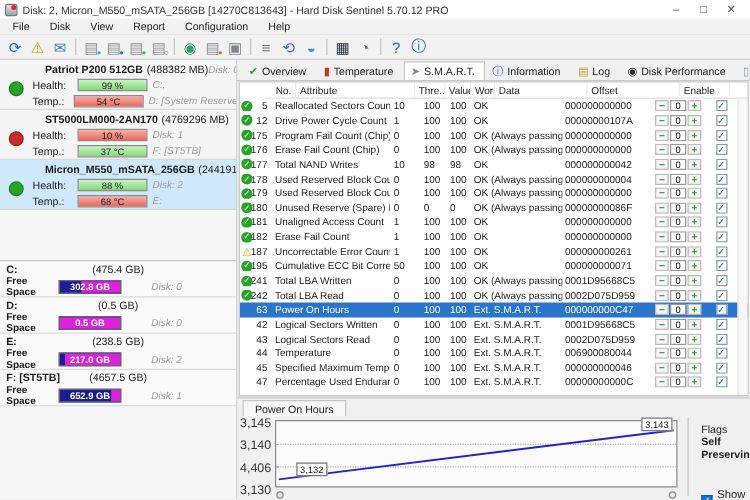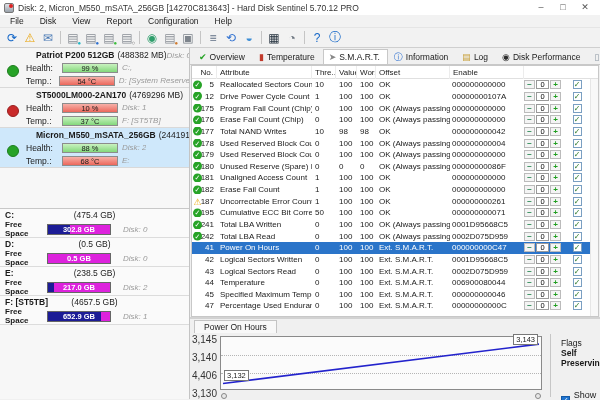--- a/index.html
+++ b/index.html
@@ -47,35 +47,35 @@
   .disk-row .rr { color:#9a9a9a; font-style:italic; font-size:8px; overflow:hidden; }
 
   
   .partitions { margin-top:40px; border-top:1px solid #c8c8c8; background:#fafafa; }
   .part-block { height:29px; border-bottom:1px solid #dcdcdc; padding:1px 5px 0 5px; }
   .part-r1 { position:relative; height:12px; font-size:8.5px; }
   .part-r1 .pletter { font-weight:bold; }
   .part-r1 .psize { position:absolute; left:50%; transform:translateX(-50%); }
   .part-r2 { display:flex; align-items:center; height:14px; }
   .part-r2 .fsl { width:42px; font-size:8px; font-weight:bold; flex:none; }
-  .fbar { width:64px; height:11px; border:1px solid #666; background:#1c1c96; position:relative; flex:none; margin-right:12px; }
+  .fbar { width:50px; height:11px; border:1px solid #666; background:#1c1c96; position:relative; flex:none; margin-right:24px; }
   .fbar .ffill { position:absolute; right:0; top:0; bottom:0; background:#dd22dd; }
   .fbar .ftxt { position:absolute; inset:0; color:#fff; font-weight:bold; font-size:7.5px; line-height:10px; text-align:center; }
   .part-r2 .pdisk { color:#9a9a9a; font-style:italic; font-size:8px; }
 
   
   .tabbar { height:17px; display:flex; align-items:flex-end; padding-left:3px; background:#f0f0f0; border-bottom:1px solid #c8c8c8; }
   .tab { display:flex; align-items:center; gap:3px; padding:2px 7px 2px 5px; font-size:8.5px; border:1px solid transparent; border-bottom:none; height:15px; white-space:nowrap; }
   .tab.v-active { background:#fff; border-color:#c8c8c8; }
   .tab .tico { font-size:9px; line-height:9px; }
 
   
   .table-wrap { flex:1; background:#fff; border:1px solid #c8c8c8; margin:0 1px; position:relative; overflow:hidden; }
   .grid-row { display:grid; grid-template-columns:25px 95px 24px 21px 19px 74px 74px 40px 26px; align-items:center; }
-  .thead { height:13px; border-bottom:1px solid #e0e0e0; font-size:8px; color:#222; }
+  .thead { height:13px; border-bottom:1px solid #e0e0e0; font-size:8px; color:#222;margin-left:20px; }
   .thead > div { padding-left:3px; border-right:1px solid #ececec; height:13px; line-height:13px; white-space:nowrap; overflow:hidden; }
   .thead .h-no { text-align:right; padding-right:3px; }
   .trow { height:11.65px; font-size:8px; white-space:nowrap; }
   .trow > div { overflow:hidden; }
   .trow.v-selected { background:#2a74c9; color:#fff; }
   .c-no { position:relative; text-align:right; padding-right:3px; }
   .ricon { position:absolute; left:1px; top:50%; transform:translateY(-50%); width:9px; height:9px; display:flex; align-items:center; justify-content:center; }
   .ricon.v-ok { background:#27a327; border-radius:50%; color:#fff; font-size:7px; }
   .ricon.v-ok::after { content:"✓"; }
   .ricon.v-warn { color:#e8a800; font-size:9px; }
@@ -95,21 +95,21 @@
   
   .bottom { flex:none; height:82px; border-top:2px solid #d2d2d2; background:#f0f0f0; padding-left:4px; }
   .chart-tab { display:inline-block; margin-top:1px; background:#f8f8f8; border:1px solid #c4c4c4; border-bottom:none; padding:1px 9px; font-size:8.5px; }
   .bottom-content { display:flex; height:64px; }
   .ylabels { width:26px; position:relative; flex:none; font-size:10px; color:#333; }
   .ylabels span { position:absolute; right:3px; transform:translateY(-50%); }
   .plot { width:322px; height:54px; flex:none; position:relative; background:#fbfbfb; border:1px solid #8a8a8a; margin-top:3px; }
   .gline { position:absolute; left:0; right:0; border-top:1px dotted #b5b5b5; }
   .plot svg { position:absolute; inset:0; }
   .pt-label { position:absolute; background:#fff; border:1px solid #777; font-size:7.5px; padding:0 2px; line-height:9px; }
-  .pt-a { left:3px; bottom:8px; }
+  .pt-a { left:16px; bottom:8px; }
   .pt-b { right:3px; top:-3px; }
   .xmark { position:absolute; width:6px; height:6px; border:1px solid #888; border-radius:50%; background:#e8e8e8; bottom:-10px; }
   .xmark.left { left:0px; } .xmark.right { right:0px; }
   .flags { flex:1; border-left:1px solid #c6c6c6; margin-left:8px; margin-top:1px; padding:4px 0 0 10px; }
   .flags .f1 { font-size:8.5px; }
   .flags .f2 { font-size:8.5px; font-weight:bold; }
   .showvals { display:flex; align-items:center; gap:4px; margin-top:22px; }
   .cb-blue { width:9px; height:9px; background:#1f74d0; border:1px solid #155aa6; color:#fff; font-size:8px; line-height:8px; text-align:center; }
   .cb-blue::after { content:"✓"; }
 </style>
@@ -412,20 +412,21 @@
         </span>
       </div>
 
     <div class="table-wrap">
       <div class="grid-row thead">
         <div class="h-no">No.</div>
         <div>Attribute</div>
         <div>Thre...</div>
         <div>Value</div>
         <div>Worst</div>
+        <div>Data</div>
         <div>Offset</div>
         <div>Enable</div>
       </div>
       <div>
 
           <div class="grid-row trow">
             <div class="c-no">
               <span class="ricon v-ok"></span>
               <span>5</span>
             </div>
@@ -714,21 +715,21 @@
               <span class="ob plus">+</span>
             </div>
             <div class="c-enable">
               <span class="cb checked"></span>
             </div>
           </div>
 
           <div class="grid-row trow v-selected">
             <div class="c-no">
               <span class="ricon v-none"></span>
-              <span>41</span>
+              <span>63</span>
             </div>
             <div class="c-attr">Power On Hours</div>
             <div class="c-attr">0</div>
             <div class="c-attr">100</div>
             <div class="c-attr">100</div>
             <div class="c-attr">Ext. S.M.A.R.T.</div>
             <div class="c-data">000000000C47</div>
             <div class="c-offset">
               <span class="ob minus">−</span>
               <span class="oval">0</span>

